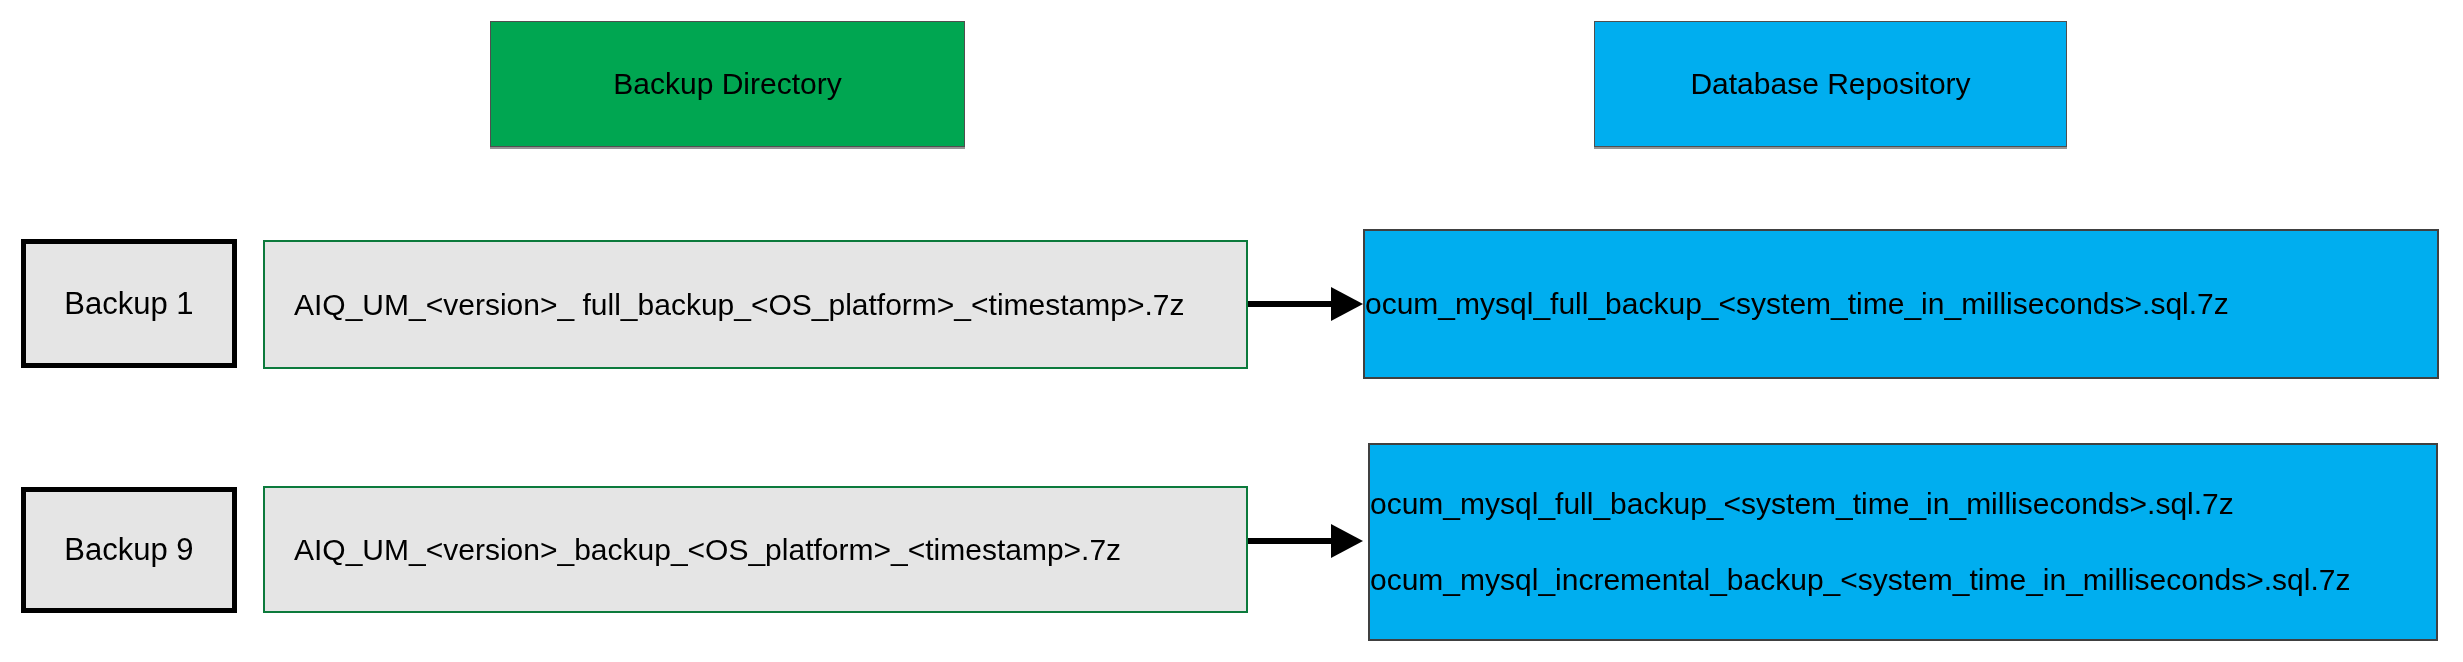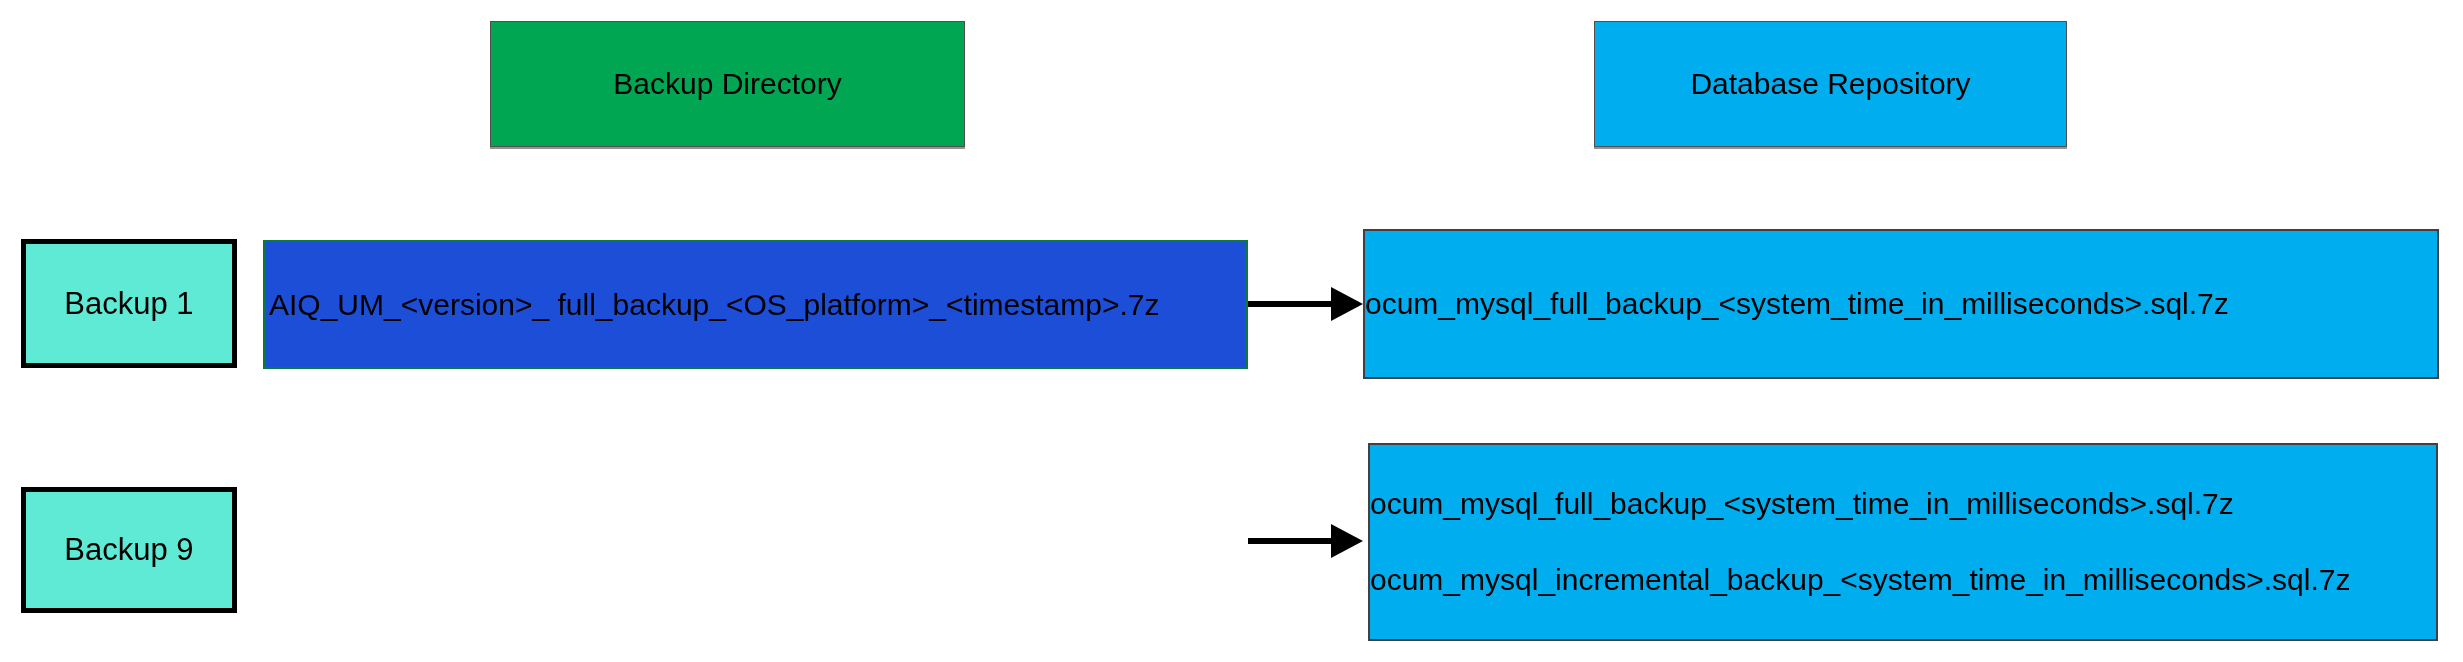--- a/index.html
+++ b/index.html
@@ -34,31 +34,31 @@
     background: #00A651;
   }
   .hdr-blue {
     left: 1594px; top: 21px; width: 473px; height: 126px;
     background: #00AEEF;
   }
   
   .label-box {
     justify-content: center;
     font-size: 31px;
-    background: #5eead4;
+    background: #e5e5e5;
     border: 5px solid #000000;
   }
   .label-1 { left: 21px; top: 239px; width: 216px; height: 129px; }
   .label-2 { left: 21px; top: 487px; width: 216px; height: 126px; }
   
   .file-green {
     font-size: 30px;
-    background: #1d4ed8;
+    background: #e5e5e5;
     border: 2px solid #0c7a3c;
-    padding-left: 4px;
+    padding-left: 29px;
     white-space: nowrap;
   }
   .file-green-1 { left: 263px; top: 240px; width: 985px; height: 129px; }
   .file-green-2 { left: 263px; top: 486px; width: 985px; height: 127px; }
   
   .file-blue {
     font-size: 30px;
     background: #00AEEF;
     border: 2px solid #404040;
     white-space: nowrap;
@@ -120,20 +120,23 @@
   </div>
 
   <div class="box file-blue file-blue-1">
     <span class="file-line">ocum_mysql_full_backup_&lt;system_time_in_milliseconds&gt;.sql.7z</span>
   </div>
 
   <div class="box label-box label-2">
     <span>Backup 9</span>
   </div>
 
+  <div class="box file-green file-green-2">
+    <span class="file-line">AIQ_UM_&lt;version&gt;_backup_&lt;OS_platform&gt;_&lt;timestamp&gt;.7z</span>
+  </div>
 
   <div class="arrow arrow-2">
     <div class="shaft"></div>
     <div class="head"></div>
   </div>
 
   <div class="box file-blue file-blue-2">
     <span class="file-line">ocum_mysql_full_backup_&lt;system_time_in_milliseconds&gt;.sql.7z</span>
     <span class="file-line">ocum_mysql_incremental_backup_&lt;system_time_in_milliseconds&gt;.sql.7z</span>
   </div>

